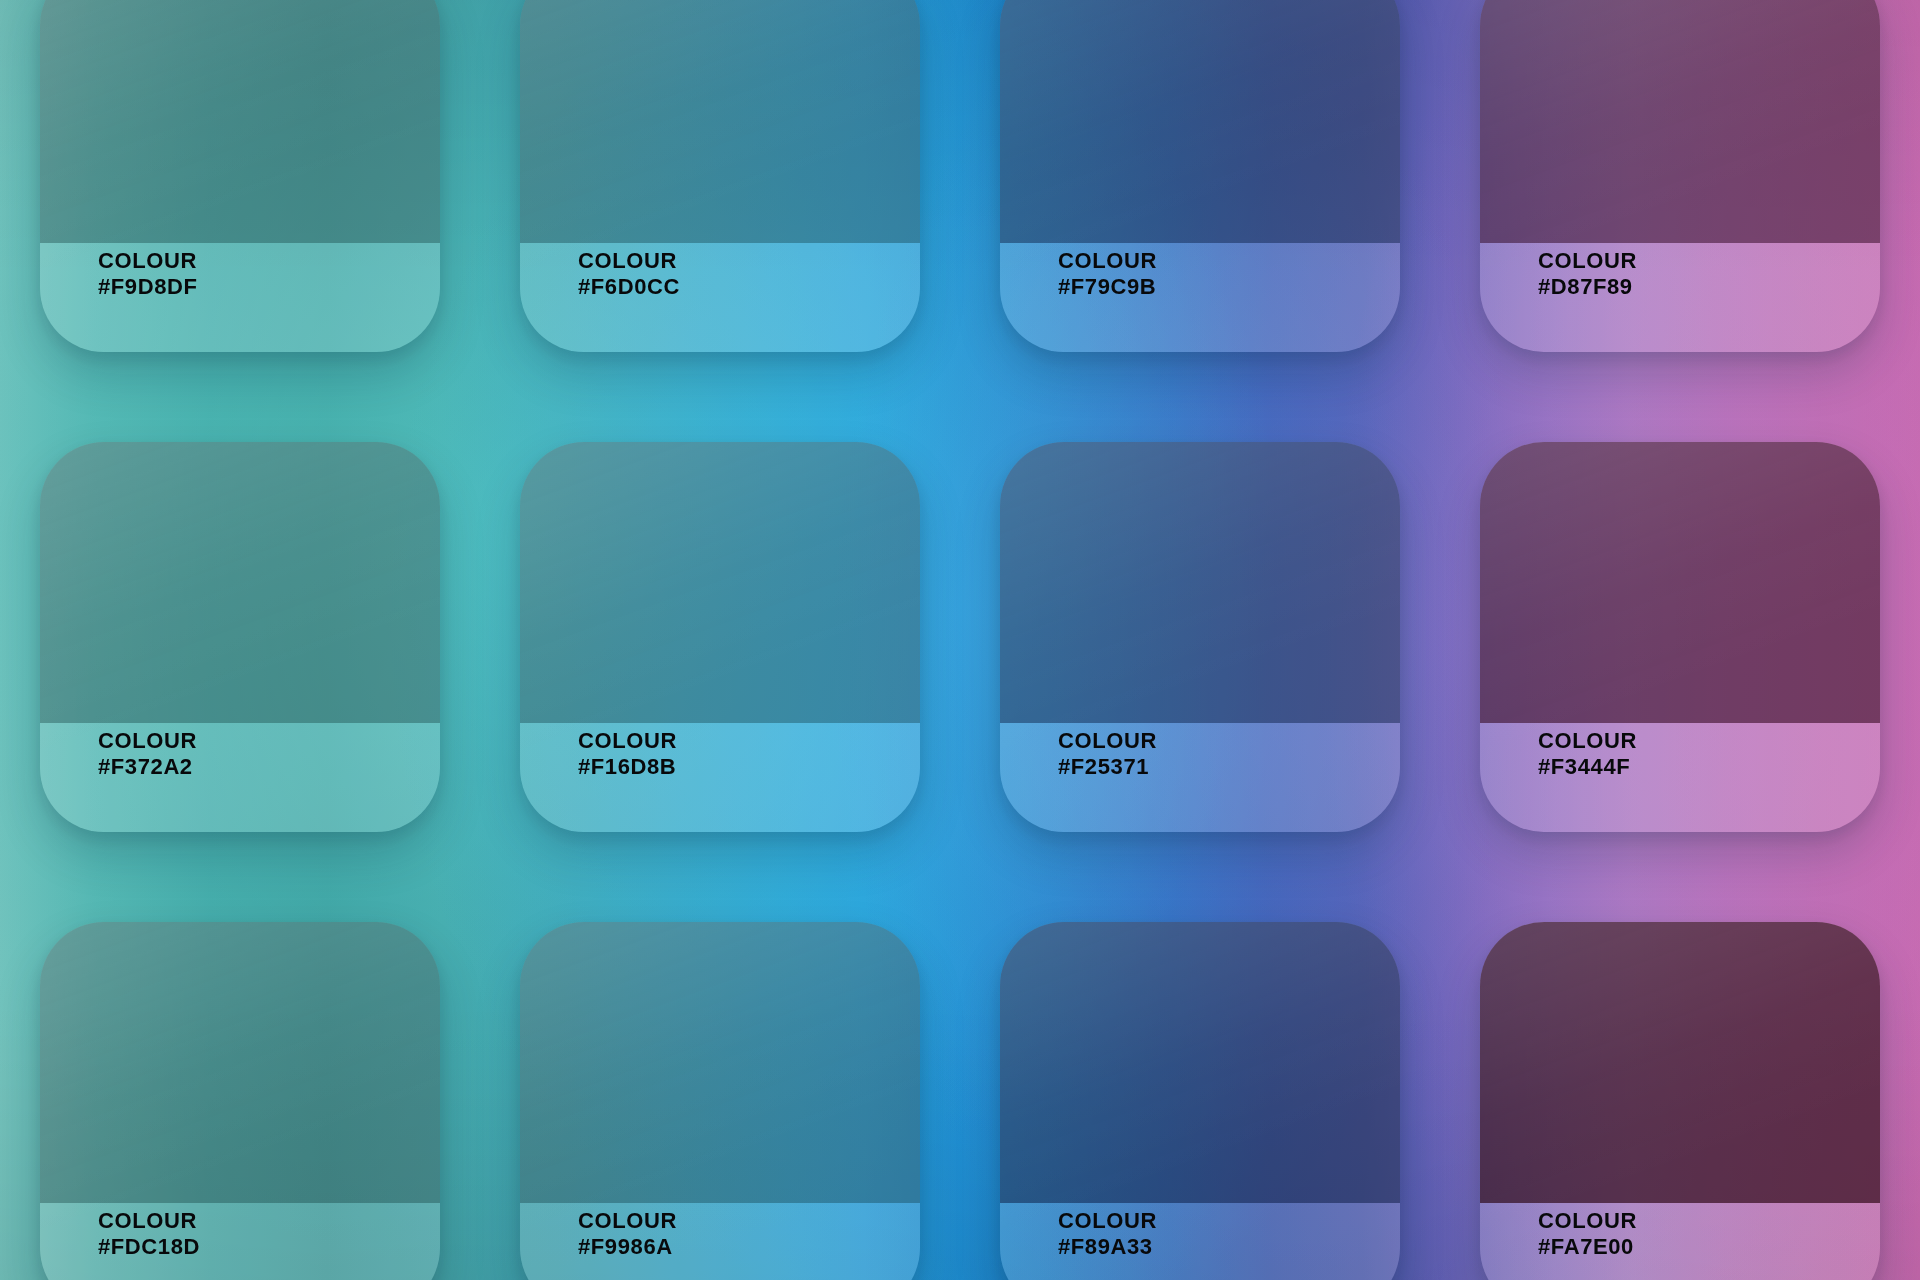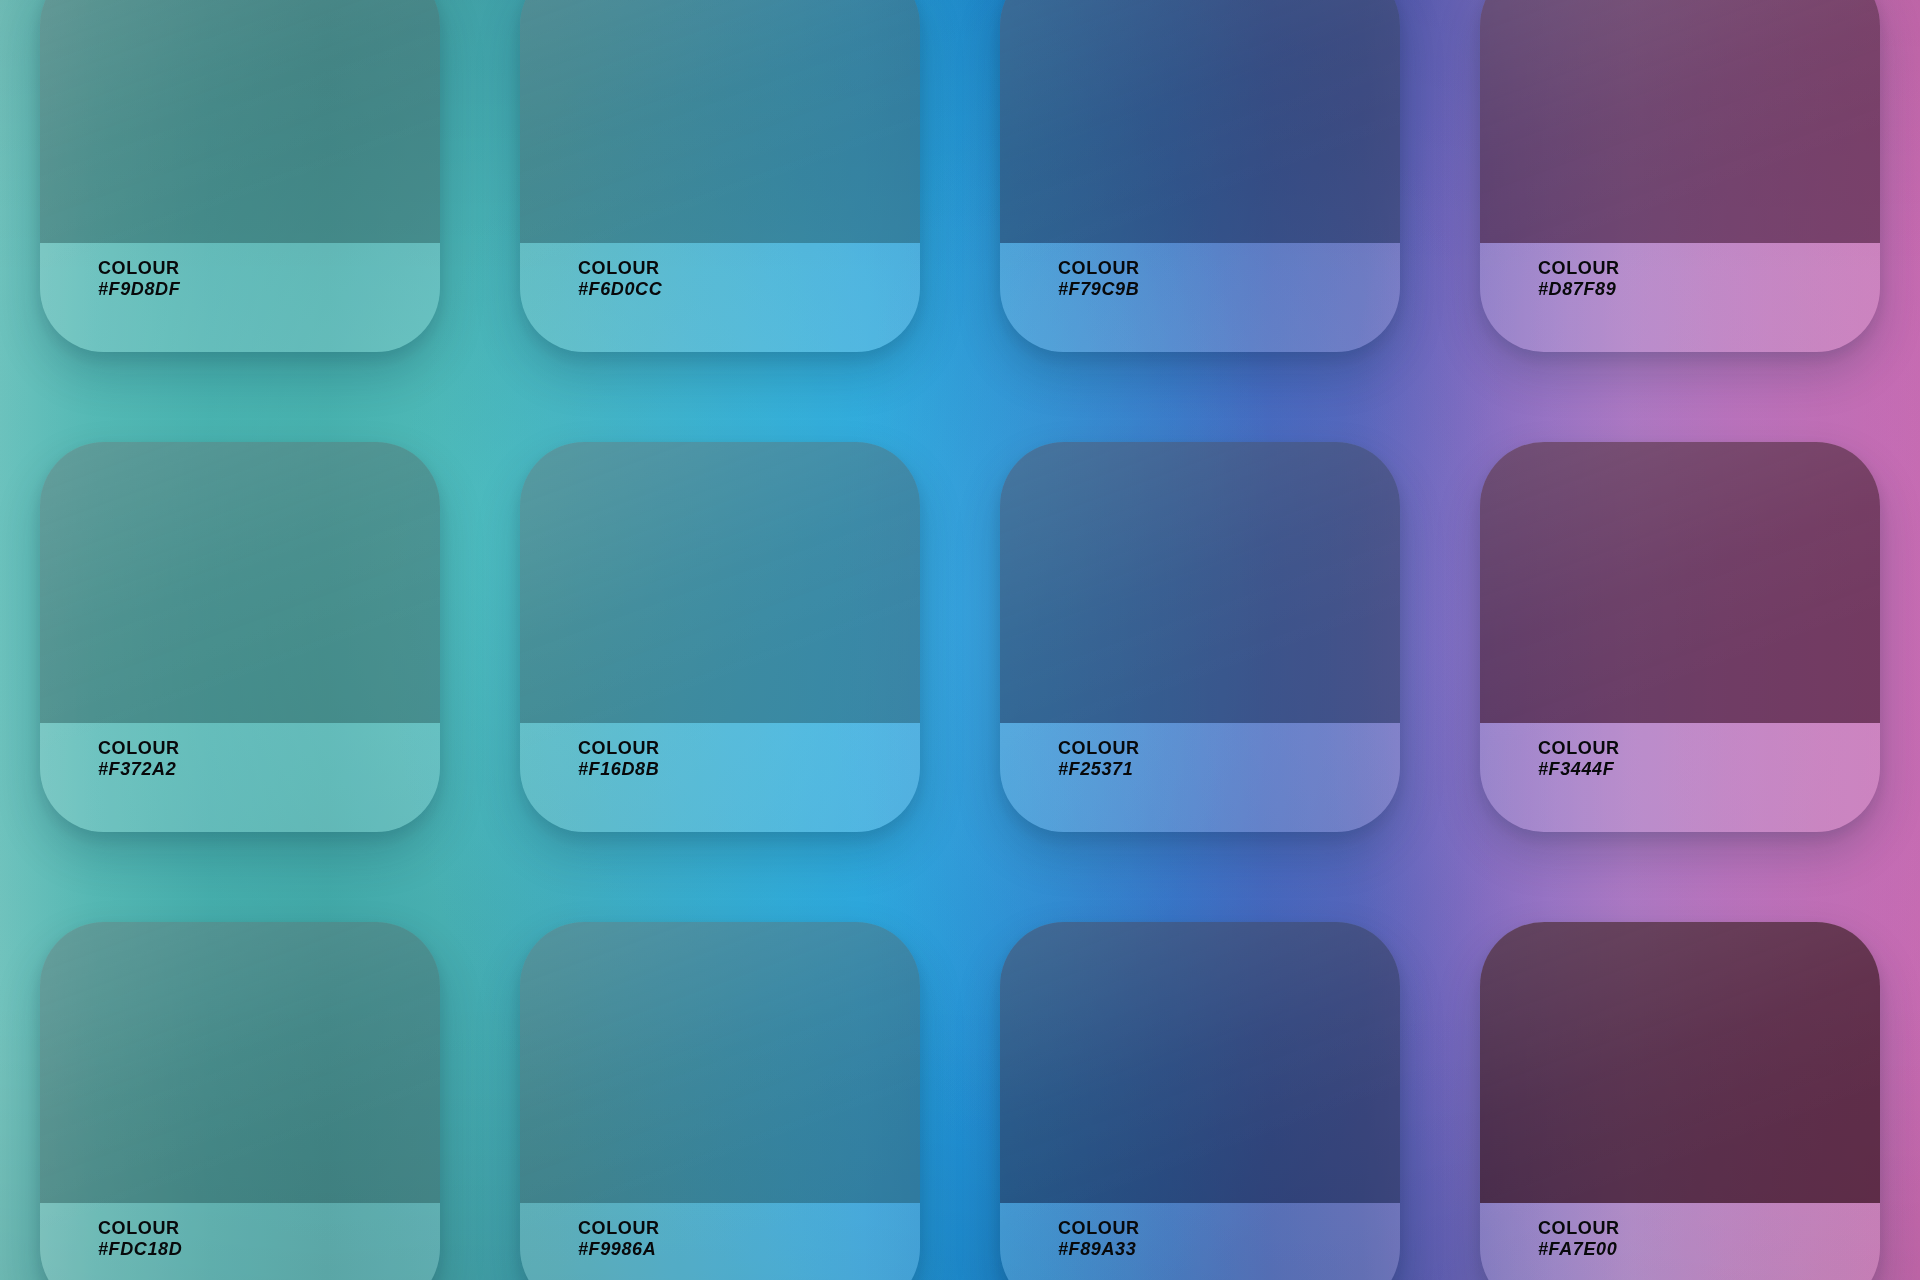--- a/index.html
+++ b/index.html
@@ -155,32 +155,31 @@
   }
 
   .swatch-label {
     position: absolute;
     left: 58px;
     bottom: 52px;
     line-height: 1.18;
     letter-spacing: 0.6px;
     color: #08090b;
     font-weight: 800;
-    font-size: 18px;
+    font-size: 22px;
     text-transform: uppercase;
     z-index: 3;
   }
 
   .swatch-label .label-kicker {
     display: block;
   }
 
   .swatch-label .label-hex {
     display: block;
-    font-style: italic;
   }
 
   
   .col-1 .swatch-top { background: rgba(10, 48, 48, 0.34); }
   .col-2 .swatch-top { background: rgba(8, 46, 56, 0.36); }
   .col-3 .swatch-top { background: rgba(6, 24, 64, 0.46); }
   .col-4 .swatch-top { background: rgba(46, 4, 30, 0.52); }
 
   .row-3 .swatch-top { height: 72%; }
   .row-3.col-4 .swatch-top { background: rgba(40, 2, 14, 0.66); }

